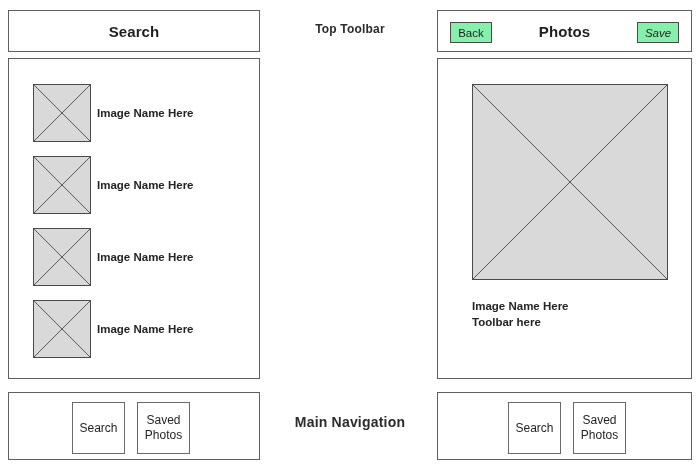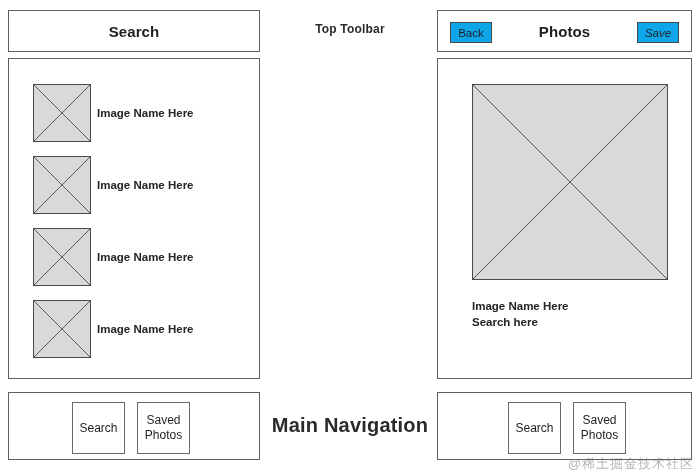--- a/index.html
+++ b/index.html
@@ -48,21 +48,21 @@
   
   .annotation {
     position: absolute;
     text-align: center;
     font-weight: bold;
     color: #2b2b2b;
     letter-spacing: .2px;
   }
   .annotation.toolbar-note { font-size: 12px; }
   .annotation.content-note { font-size: 18px; }
-  .annotation.nav-note { font-size: 20px; }
+  .annotation.nav-note { font-size: 14px; }
 
   
   .img-ph {
     position: absolute;
     background: #d9d9d9;
     border: 1px solid #4a4a4a;
     box-sizing: border-box;
   }
   .img-ph svg { display: block; width: 100%; height: 100%; }
   .img-ph svg line { stroke: #555; stroke-width: 1; }
@@ -73,21 +73,21 @@
     font-size: 11.5px;
     font-weight: bold;
     color: #242424;
     white-space: nowrap;
   }
 
   
   .tb-btn {
     position: absolute;
     border: 1px solid #4a4a4a;
-    background: #0ea5e9;
+    background: #86efac;
     box-sizing: border-box;
     display: flex;
     align-items: center;
     justify-content: center;
     font-size: 11.5px;
     color: #1f1f1f;
   }
 
   
   .nav-btn {
@@ -191,23 +191,22 @@
 
     <div class="img-ph" style="left:34px; top:25px; width:196px; height:196px;">
       <svg viewBox="0 0 196 196" preserveAspectRatio="none" aria-hidden="true">
         <line x1="0" y1="0" x2="196" y2="196"></line>
         <line x1="196" y1="0" x2="0" y2="196"></line>
       </svg>
     </div>
 
     <div class="detail-text" style="left:34px; top:240px;">Image Name Here</div>
 
-    <div class="detail-text" style="left:34px; top:256px;">Search here</div>
+    <div class="detail-text" style="left:34px; top:256px;">Toolbar here</div>
   </div>
 
   <div class="wbox" style="left:437px; top:392px; width:255px; height:68px;">
     <div class="nav-btn" style="left:70px; top:9px; width:53px; height:52px;">Search</div>
     <div class="nav-btn" style="left:135px; top:9px; width:53px; height:52px;">Saved Photos</div>
   </div>
 
-  <div class="watermark">@稀土掘金技术社区</div>
 
 </div>
 
 </body></html>

